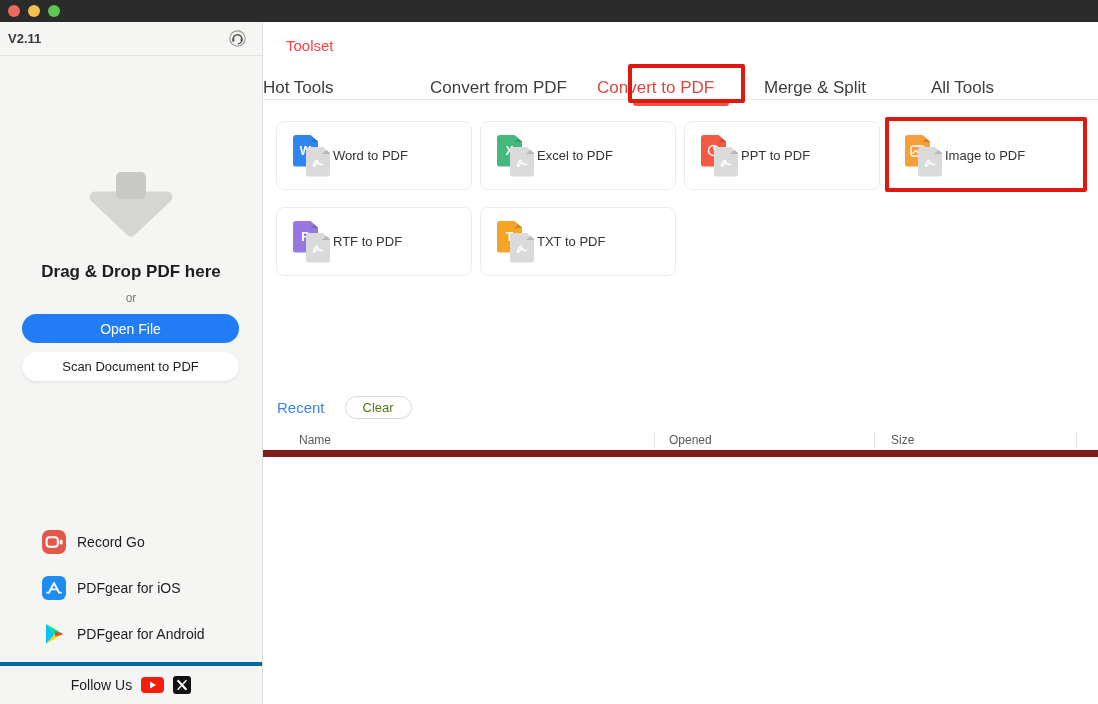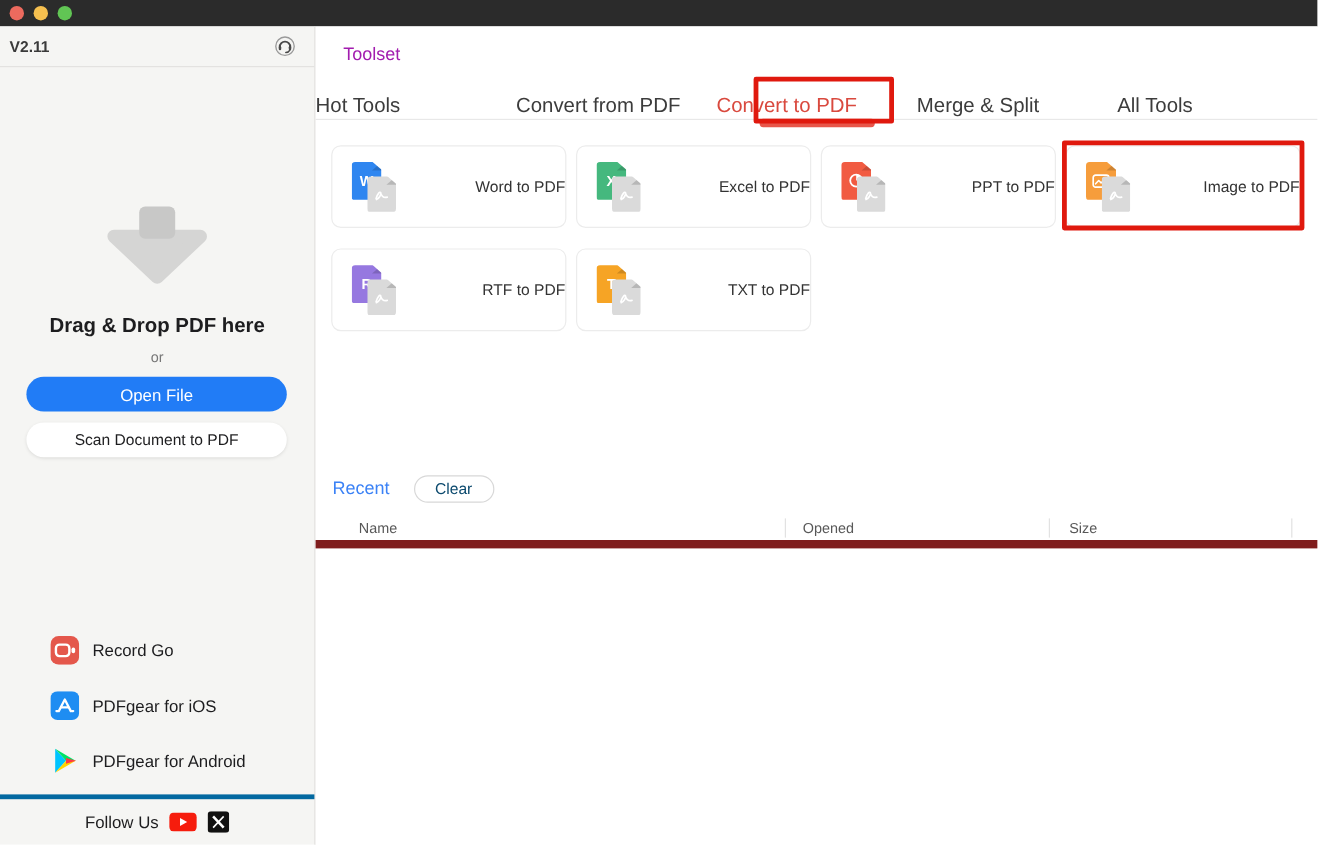--- a/index.html
+++ b/index.html
@@ -37,49 +37,49 @@
   .side-link { display:flex; align-items:center; gap:11px; cursor:pointer; height:24px; }
   .side-link .lbl { font-size:14px; color:#1d1d1f; }
 
   .sidebar-footer { position:absolute; bottom:0; left:0; right:0; height:42px; border-top:4px solid #0369a1;
     display:flex; align-items:center; justify-content:center; gap:9px; }
   .follow-label { font-size:14px; color:#1d1d1f; }
   .social { display:inline-flex; cursor:pointer; }
 
   
   .main { flex:1; position:relative; background:#fff; }
-  .main-title { position:absolute; top:15px; left:23px; font-size:15px; font-weight:500; color:#a21caf; }
+  .main-title { position:absolute; top:15px; left:23px; font-size:15px; font-weight:500; color:#ef4444; }
 
   .tabs { position:absolute; top:44px; left:0; right:0; height:34px; display:flex; border-bottom:1px solid #e8e8e8; }
   .tab { flex:1; text-align:left; font-size:17px; color:#3c3c3c; padding-top:11px; cursor:pointer; background:transparent; border:none; font-family:inherit; position:relative; }
   .tab.active { color:var(--active-tab-red); }
   .tab-indicator { display:none; }
   .tab.active .tab-indicator { display:block; position:absolute; left:50%; transform:translateX(-50%); bottom:-7px;
     width:96px; height:7px; border-radius:3px; background:#e8564a; }
 
   .cards { position:absolute; top:99px; left:13px; display:grid; grid-template-columns:repeat(4,196px); gap:17px 8px; }
   .tool-card { width:196px; height:69px; background:#fff; border:1px solid #ececec; border-radius:8px;
     display:flex; align-items:center; cursor:pointer; }
   .doc-cluster { margin-left:16px; width:40px; height:44px; position:relative; flex:none; }
   .doc { position:absolute; border-radius:3px; clip-path:polygon(0 0, 68% 0, 100% 22%, 100% 100%, 0 100%); }
   .doc::after { content:""; position:absolute; top:0; right:0; border-style:solid;
     border-width:0 0 7px 8px; border-color:transparent transparent rgba(0,0,0,0.16) transparent; }
   .doc-back { left:0; top:1px; width:25px; height:32px; background:#2f86f0; display:flex; align-items:center; justify-content:center; }
   .doc-glyph { color:#fff; font-size:12px; font-weight:bold; line-height:1; margin-top:1px; }
   .doc-front { left:13px; top:13px; width:24px; height:30px; background:#dadada; display:flex; align-items:center; justify-content:center; }
-  .tool-label { flex:1; text-align:right; font-size:13px; color:#333; }
+  .tool-label { flex:1; text-align:left; font-size:13px; color:#333; }
 
   .annotation { position:absolute; border:4px solid var(--annotation-red); border-radius:2px; pointer-events:none; z-index:5; }
   .annot-tab   { left:365px; top:42px;  width:117px; height:39px; }
   .annot-card  { left:622px; top:95px;  width:202px; height:75px; }
 
   .recent-bar { position:absolute; top:374px; left:14px; display:flex; align-items:center; gap:20px; }
   .recent-title { font-size:15px; font-weight:500; color:#3b82f6; }
   .btn-clear { height:23px; padding:0 17px; border:1px solid #d8d8d8; border-radius:12px; background:#fff;
-    font-size:13px; color:#0c4a6e; font-family:inherit; cursor:pointer; }
+    font-size:13px; color:#4d7c0f; font-family:inherit; cursor:pointer; }
 
   .table-head { position:absolute; top:408px; left:0; right:0; height:27px; display:flex; align-items:center;
     border-bottom:7px solid #7f1d1d; font-size:12px; color:#585858; }
   .col { display:flex; align-items:center; height:100%; }
   .col-name   { width:391px; padding-left:36px; }
   .col-opened { width:219px; padding-left:14px; }
   .col-size   { width:201px; padding-left:16px; }
   .vsep { width:1px; height:16px; background:#e2e2e2; flex:none; }
 
   

